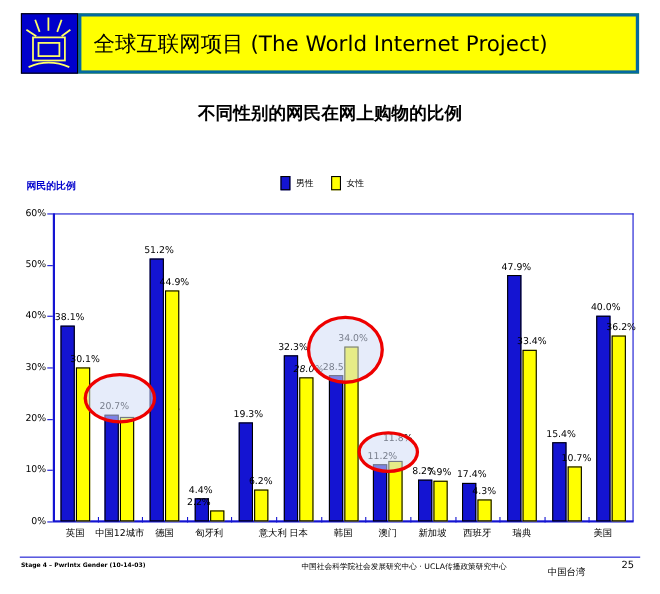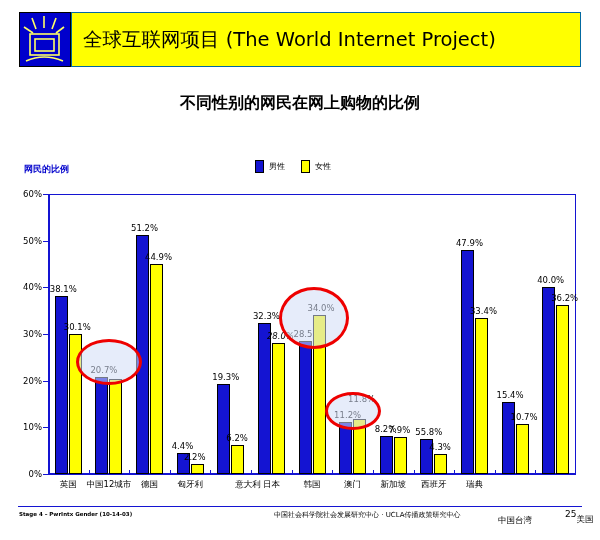--- a/index.html
+++ b/index.html
@@ -5,21 +5,21 @@
   html,body{margin:0;padding:0;}
   body{
     width:600px;height:540px;background:#ffffff;
     font-family:"Liberation Sans","DejaVu Sans",sans-serif;
     position:relative;overflow:hidden;
   }
   
   #header{position:absolute;left:19px;top:12px;width:562px;height:55px;display:flex;}
   #logo-box{width:52px;height:55px;background:#0000cc;position:relative;flex:none;border:1px solid #000;box-sizing:border-box;}
   #logo-box svg{display:block;}
-  #title-bar{flex:1;background:#ffff00;border:1px solid #0369a1;box-sizing:border-box;display:flex;align-items:center;padding-left:11px;}
+  #title-bar{flex:1;background:#ffff00;border:3px solid #0369a1;box-sizing:border-box;display:flex;align-items:center;padding-left:11px;}
   #title-text{font-size:19.5px;color:#000;letter-spacing:0px;white-space:nowrap;font-family:"DejaVu Sans",sans-serif;}
 
   
   #subtitle{position:absolute;left:0;top:93px;width:600px;text-align:center;
     font-size:16px;font-weight:bold;color:#000;font-family:"DejaVu Sans",sans-serif;}
 
   
   #legend{position:absolute;left:255px;top:160px;display:flex;align-items:center;gap:16px;}
   .legend-item{display:flex;align-items:center;gap:5px;}
   .legend-swatch{width:9px;height:13px;border:1px solid #000;box-sizing:border-box;}
@@ -134,21 +134,21 @@
     <div class="bar-label" style="left: 56.4231px; bottom: 97.2px; margin-left: 32px;">20.4%</div>
     <div class="sep" style="left: 40.6154px;"></div>
     <div class="bar male" style="left: 88.0385px; width: 13px; height: 238.933px;"></div>
     <div class="bar-label" style="left: 83.0385px; bottom: 240.933px;">51.2%</div>
     <div class="bar female" style="left: 102.038px; width: 13px; height: 209.533px;"></div>
     <div class="bar-label" style="left: 97.0385px; bottom: 211.533px; text-align: right;">44.9%</div>
     <div class="sep" style="left: 81.2308px;"></div>
     <div class="bar male" style="left: 128.654px; width: 13px; height: 20.5333px;"></div>
     <div class="bar-label" style="left: 123.654px; bottom: 22.5333px;">4.4%</div>
     <div class="bar female" style="left: 142.654px; width: 13px; height: 10.2667px;"></div>
-    <div class="bar-label" style="left: 136px; bottom: 12.2667px;">2.2%</div>
+    <div class="bar-label" style="left: 122px; bottom: 12.2667px;">2.2%</div>
     <div class="sep" style="left: 121.846px;"></div>
     <div class="bar male" style="left: 169.269px; width: 13px; height: 90.0667px;"></div>
     <div class="bar-label" style="left: 164.269px; bottom: 92.0667px;">19.3%</div>
     <div class="bar female" style="left: 183.269px; width: 13px; height: 28.9333px;"></div>
     <div class="bar-label" style="left: 178.269px; bottom: 30.9333px; margin-top: 42px;">6.2%</div>
     <div class="sep" style="left: 162.462px;"></div>
     <div class="bar male" style="left: 209.885px; width: 13px; height: 150.733px;"></div>
     <div class="bar-label" style="left: 204.885px; bottom: 152.733px;">32.3%</div>
     <div class="bar female" style="left: 223.885px; width: 13px; height: 130.667px;"></div>
     <div class="bar-label" style="left: 218.885px; bottom: 132.667px; font-style: italic;">28.0%</div>
@@ -162,21 +162,21 @@
     <div class="bar-label" style="left: 286.115px; bottom: 54.2667px;">11.2%</div>
     <div class="bar female" style="left: 305.115px; width: 13px; height: 55.0667px;"></div>
     <div class="bar-label" style="left: 300.115px; bottom: 70px;">11.8%</div>
     <div class="sep" style="left: 284.308px;"></div>
     <div class="bar male" style="left: 331.731px; width: 13px; height: 38.2667px;"></div>
     <div class="bar-label" style="left: 326.731px; bottom: 40.2667px;">8.2%</div>
     <div class="bar female" style="left: 345.731px; width: 13px; height: 36.8667px;"></div>
     <div class="bar-label" style="left: 340.731px; bottom: 38.8667px;">7.9%</div>
     <div class="sep" style="left: 324.923px;"></div>
     <div class="bar male" style="left: 372.346px; width: 13px; height: 35.4667px;"></div>
-    <div class="bar-label" style="left: 367.346px; bottom: 37.4667px;">55.8%</div>
+    <div class="bar-label" style="left: 367.346px; bottom: 37.4667px;">17.4%</div>
     <div class="bar female" style="left: 386.346px; width: 13px; height: 20.0667px;"></div>
     <div class="bar-label" style="left: 381.346px; bottom: 22.0667px;">4.3%</div>
     <div class="sep" style="left: 365.538px;"></div>
     <div class="bar male" style="left: 412.962px; width: 13px; height: 223.533px;"></div>
     <div class="bar-label" style="left: 407.962px; bottom: 225.533px;">47.9%</div>
     <div class="bar female" style="left: 426.962px; width: 13px; height: 155.867px;"></div>
     <div class="bar-label" style="left: 421.962px; bottom: 157.867px;">33.4%</div>
     <div class="sep" style="left: 406.154px;"></div>
     <div class="bar male" style="left: 453.577px; width: 13px; height: 71.8667px;"></div>
     <div class="bar-label" style="left: 448.577px; bottom: 73.8667px;">15.4%</div>
@@ -195,21 +195,21 @@
     <div class="xlabel" style="left: 149.538px;">德国</div>
     <div class="xlabel" style="left: 190.154px;">匈牙利</div>
     <div class="xlabel" style="left: 248px;">意大利</div>
     <div class="xlabel" style="left: 271.385px;">日本</div>
     <div class="xlabel" style="left: 312px;">韩国</div>
     <div class="xlabel" style="left: 352.615px;">澳门</div>
     <div class="xlabel" style="left: 393.231px;">新加坡</div>
     <div class="xlabel" style="left: 433.846px;">西班牙</div>
     <div class="xlabel" style="left: 474.462px;">瑞典</div>
     <div class="xlabel" style="left: 515.077px; margin-top: 36px;">中国台湾</div>
-    <div class="xlabel" style="left: 585px; margin-top: 35px;">美国</div>
+    <div class="xlabel" style="left: 548px;">美国</div>
   </div>
 <div id="annot-layer">
     <div class="annot" style="left: 75.9231px; top: 339px; width: 66px; height: 46px;"></div>
     <div class="annot" style="left: 279px; top: 287px; width: 70px; height: 62px;"></div>
     <div class="annot" style="left: 324.615px; top: 392px; width: 56px; height: 38px;"></div>
   </div>
 
 <div id="footer-rule"></div>
 <div id="footer-left">Stage 4 – PwrIntx Gender (10-14-03)</div>
 <div id="footer-center">中国社会科学院社会发展研究中心 · UCLA传播政策研究中心</div>

